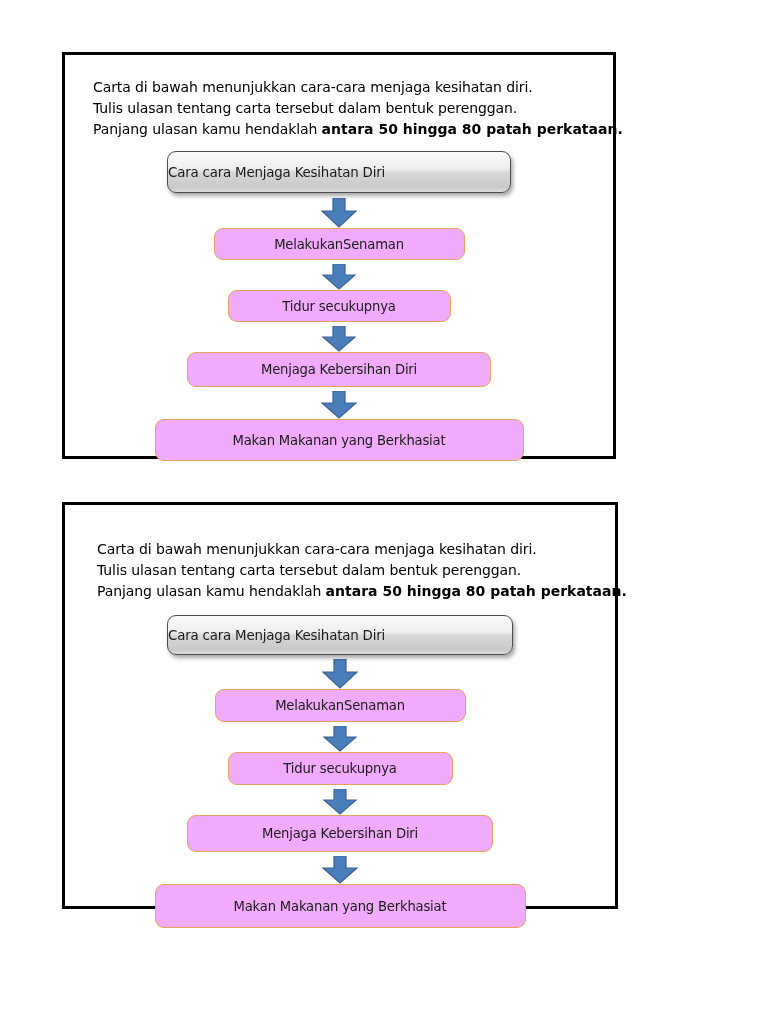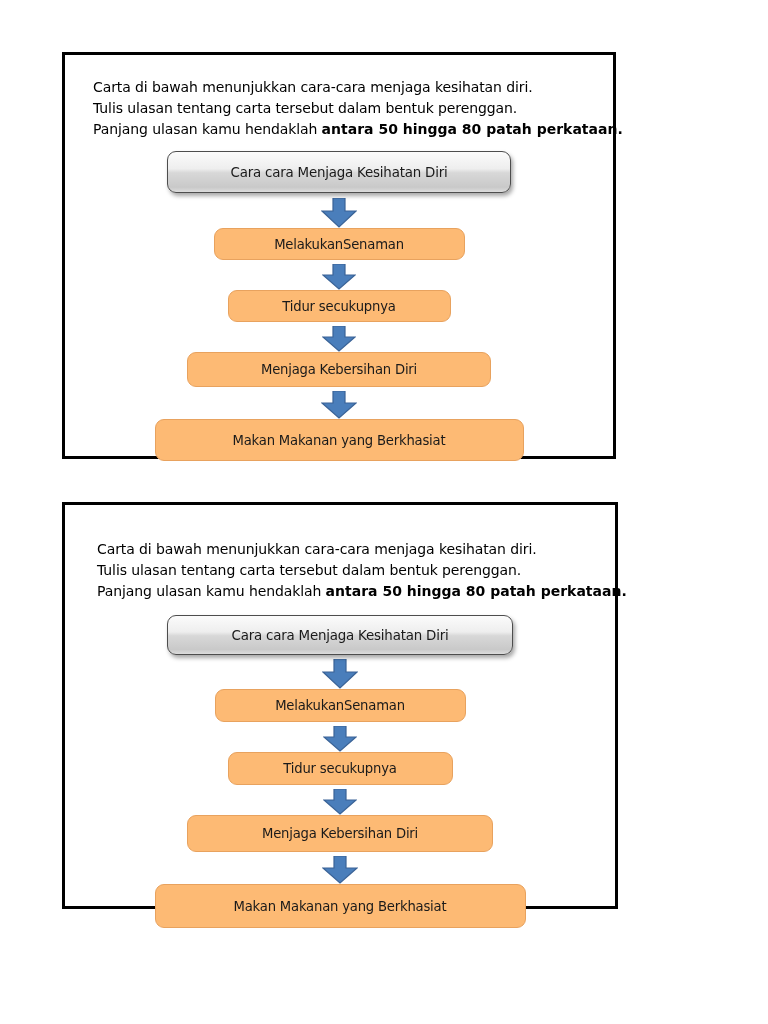--- a/index.html
+++ b/index.html
@@ -82,31 +82,31 @@
     border-radius: 9px;
     background: linear-gradient(to bottom,
         #fbfbfb 0%,
         #eeeeee 42%,
         #d8d8d8 52%,
         #c9c9c9 88%,
         #dcdcdc 100%);
     box-shadow: 2px 3px 4px rgba(0,0,0,0.35);
     display: flex;
     align-items: center;
-    justify-content: center;
+    justify-content: flex-start;
     color: #1a1a1a;
   }
 
   
   .node-step {
     position: relative;
     box-sizing: border-box;
     border: 1.6px solid #E8A25E;
     border-radius: 9px;
-    background: #fdba74;
+    background: #f0abfc;
     display: flex;
     align-items: center;
     justify-content: center;
     color: #1a1a1a;
   }
 
   .node-label {
     font-family: "DejaVu Sans", sans-serif;
     font-size: 13.2px;
     letter-spacing: -0.2px;

